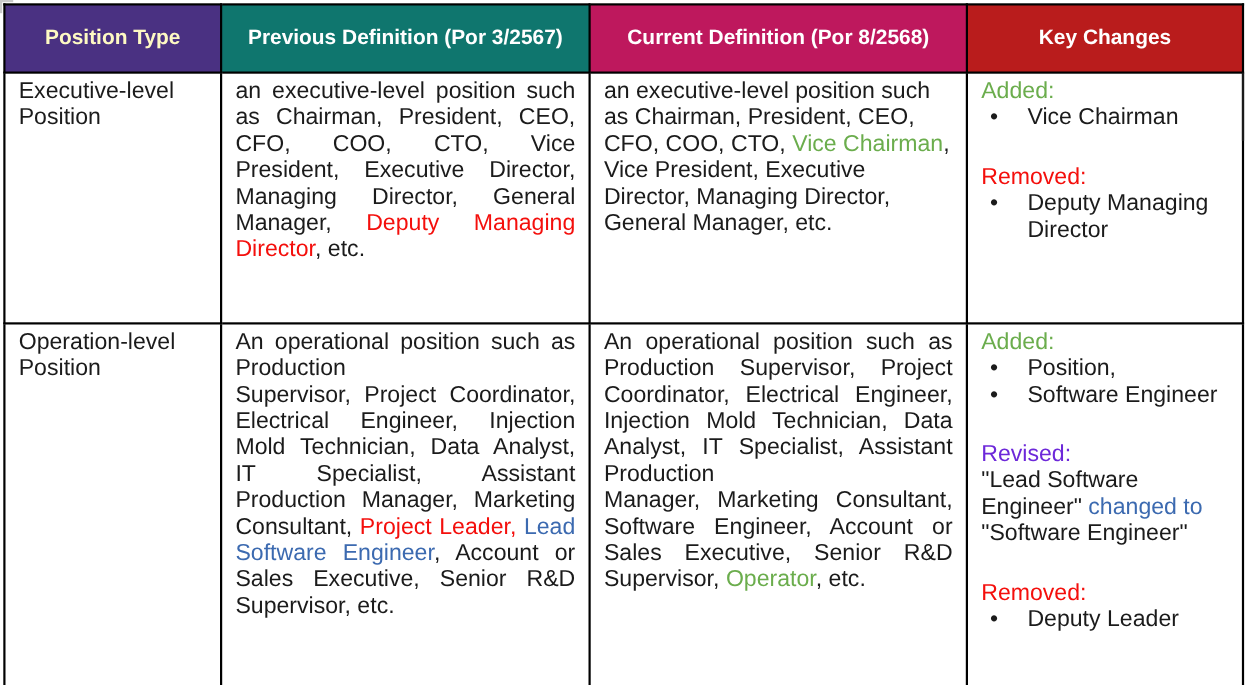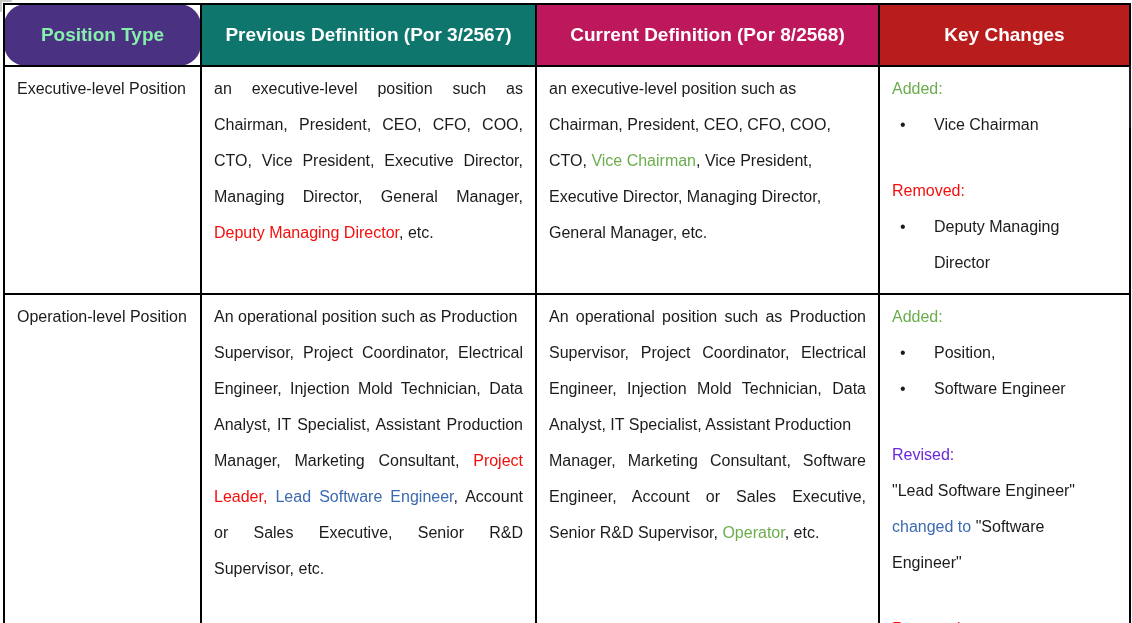--- a/index.html
+++ b/index.html
@@ -2,21 +2,21 @@
 <html><head>
 <meta charset="utf-8">
 <style>
   html,body{margin:0;padding:0;background:#ffffff;}
   body{width:1132px;height:623px;font-family:"Liberation Sans",sans-serif;color:#1b1b1b;position:relative;overflow:hidden;}
   .canvas{position:absolute;inset:0;}
   .corner-artifact{position:absolute;left:0;top:0;width:10px;height:10px;border-left:2px solid #c9c9c9;border-top:2px solid #c9c9c9;}
   table.cmp{position:absolute;left:3px;top:3px;width:1126px;border-collapse:collapse;table-layout:fixed;}
   table.cmp th,table.cmp td{border:2px solid #000;vertical-align:top;}
   table.cmp th{color:#ffffff;font-size:19px;font-weight:700;line-height:26px;text-align:center;padding:4px 8px;height:52px;vertical-align:middle;}
-  table.cmp td{font-size:16px;line-height:36px;padding:4px 12px;}
+  table.cmp td{font-size:21px;line-height:24px;padding:4px 12px;}
   td.col-pos{padding-left:16px;}
   .justify{text-align:justify;}
   .left{text-align:left;}
   .kc-section{margin-bottom:30px;}
   .kc-section:last-child{margin-bottom:0;}
   .kc-heading{font-weight:400;}
   .bullet{display:flex;}
   .bullet .dot{flex:0 0 34px;padding-left:8px;}
   .bullet .btext{flex:1 1 auto;}
   .edge-marker{position:absolute;left:1129px;top:66px;width:2px;height:62px;background:#1a1a1a;}
@@ -29,21 +29,21 @@
 
   <table class="cmp">
     <colgroup id="colgroup">
         <col style="width: 197px;">
         <col style="width: 335px;">
         <col style="width: 343px;">
         <col style="width: 251px;">
       </colgroup>
     <thead>
       <tr>
-        <th style="background: rgb(74, 49, 130); color: #86efac; border-radius: 22px;">Position Type</th>
+        <th style="background: rgb(74, 49, 130); color: #fef9c3;">Position Type</th>
         <th style="background: #0f766e; color: rgb(255, 255, 255);">Previous Definition (Por 3/2567)</th>
         <th style="background: #be185d; color: rgb(255, 255, 255);">Current Definition (Por 8/2568)</th>
         <th style="background: #b91c1c; color: rgb(255, 255, 255);">Key Changes</th>
       </tr>
     </thead>
     <tbody id="table-body">
         <tr>
           <td class="col-pos left" style="height: 218px;">Executive-level Position</td>
           <td class="justify"><span>an executive-level position such as Chairman, President, CEO, CFO, COO, CTO, Vice President, Executive Director, Managing Director, General Manager, </span><span style="color: rgb(244, 15, 12);">Deputy Managing Director</span><span>, etc.</span></td>
           <td class="left"><span>an executive-level position such as Chairman, President, CEO, CFO, COO, CTO, </span><span style="color: rgb(107, 173, 77);">Vice Chairman</span><span>, Vice President, Executive Director, Managing Director, General Manager, etc.</span></td>

